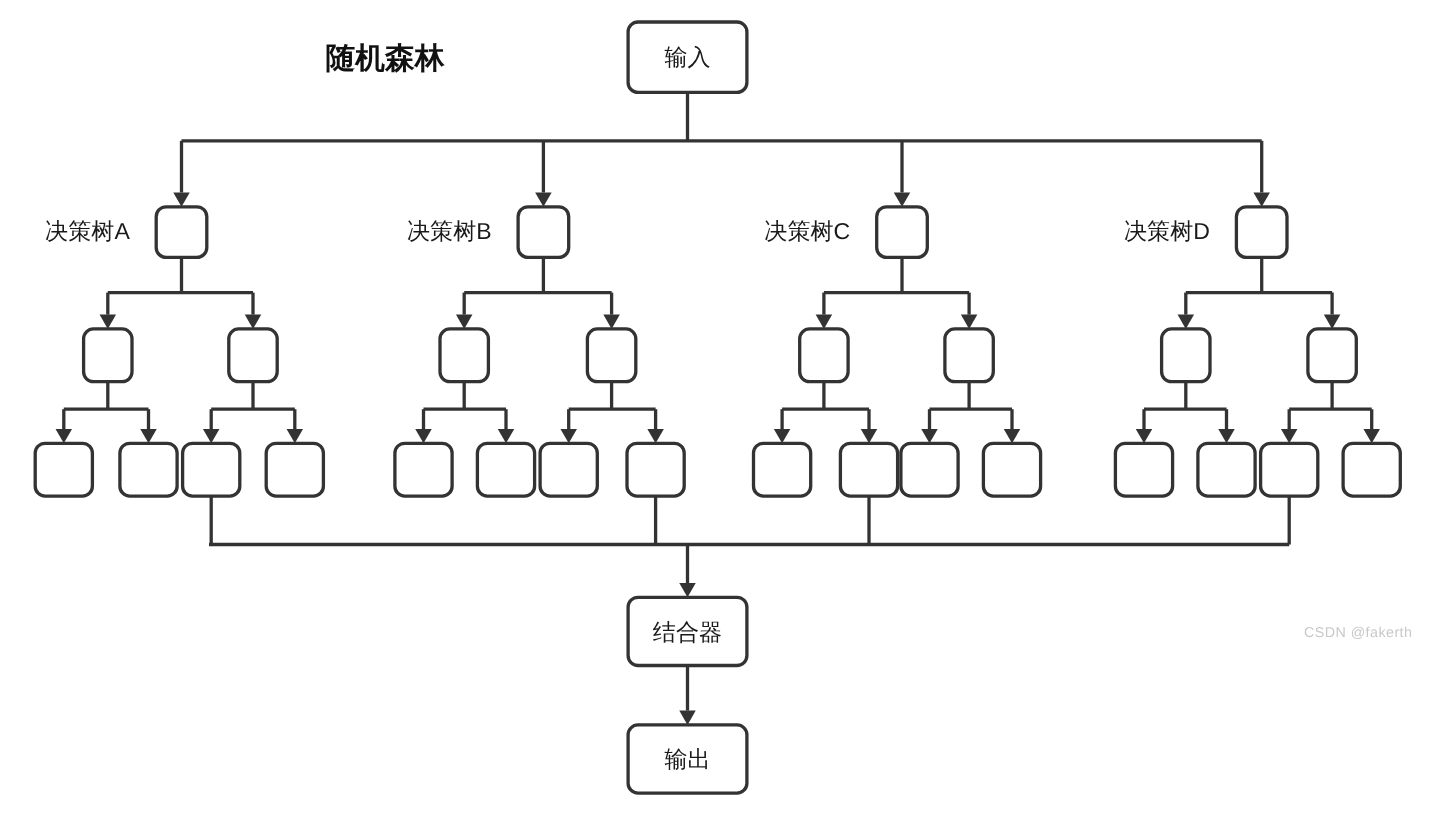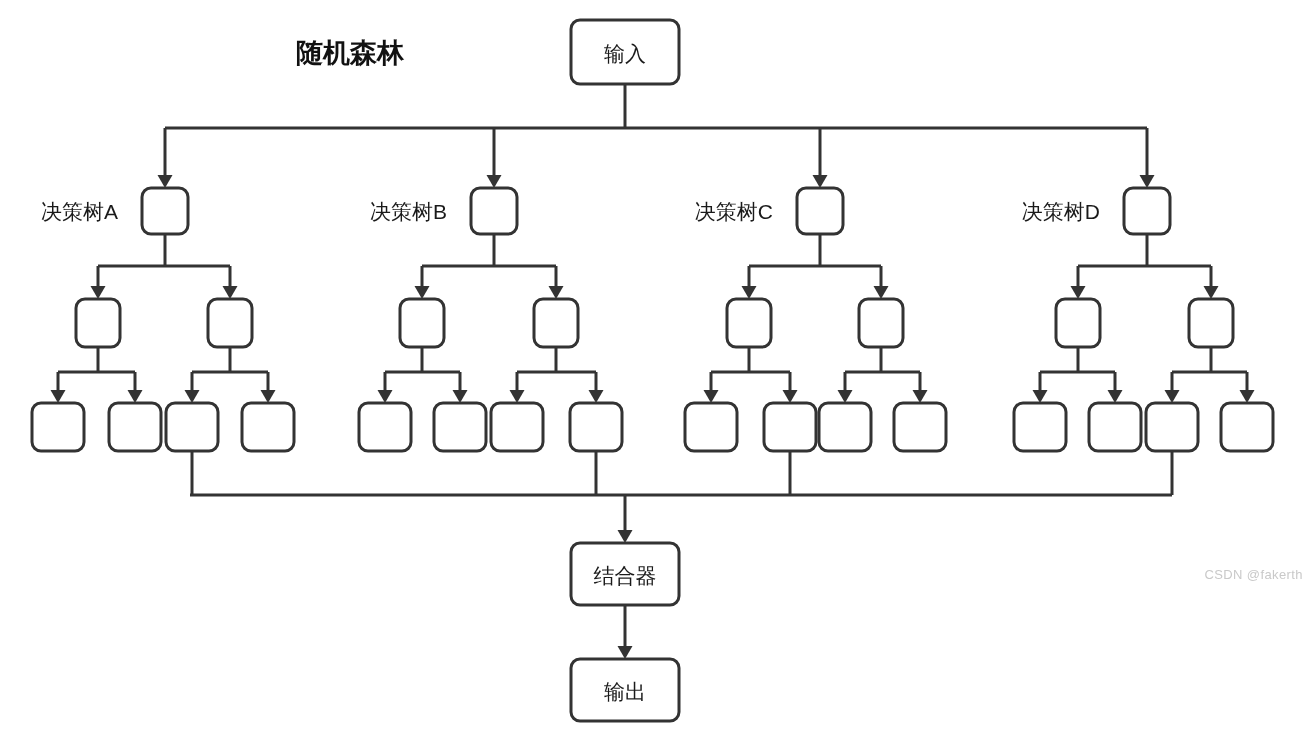--- a/index.html
+++ b/index.html
@@ -58,21 +58,21 @@
     stroke: #333333;
     stroke-width: 3;
     fill: none;
     stroke-linecap: butt;
   }
   .arrow-head {
     fill: #333333;
   }
   .watermark {
     position: absolute;
-    right: 5px;
+    right: 24px;
     bottom: 8px;
     font-family: "Liberation Sans", "DejaVu Sans", sans-serif;
     font-size: 13px;
     color: #c9c9c9;
     letter-spacing: 0.4px;
     user-select: none;
   }
 </style>
 </head>
 <body>

